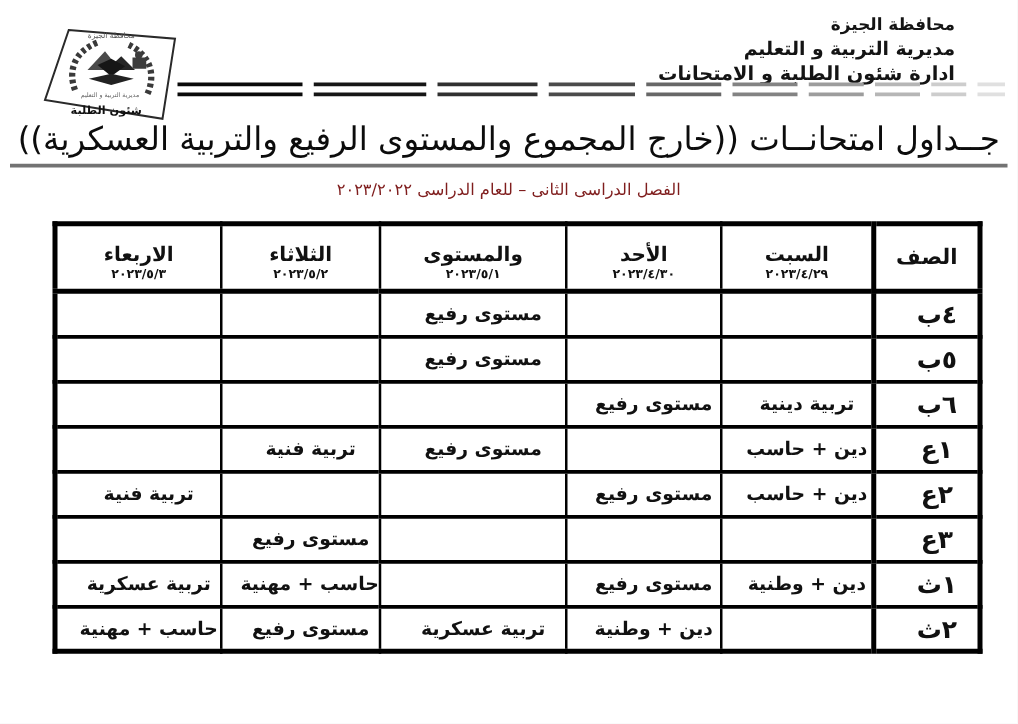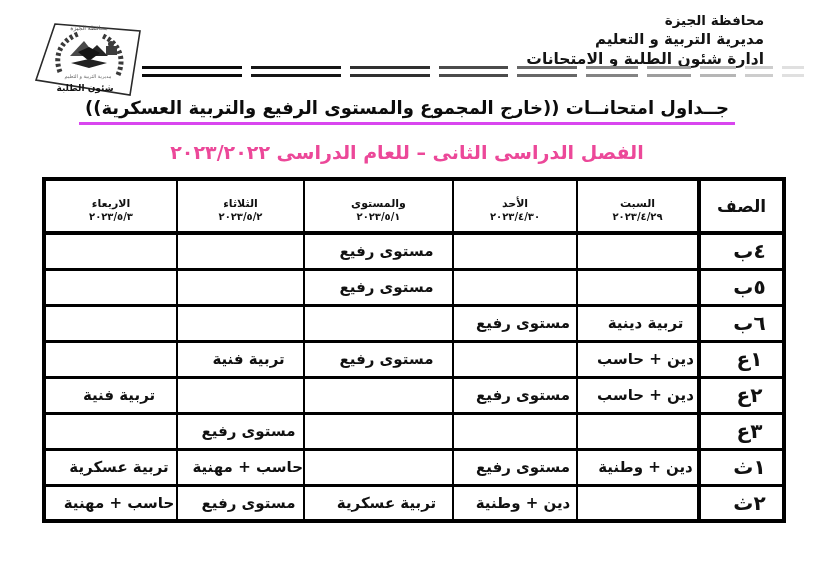--- a/index.html
+++ b/index.html
@@ -30,45 +30,45 @@
   .seg:nth-child(5)  { width:60px;  color:#676767; }
   .seg:nth-child(6)  { width:52px;  color:#838383; }
   .seg:nth-child(7)  { width:44px;  color:#9d9d9d; }
   .seg:nth-child(8)  { width:36px;  color:#b6b6b6; }
   .seg:nth-child(9)  { width:28px;  color:#cdcdcd; }
   .seg:nth-child(10) { width:22px;  color:#e0e0e0; }
 
   
   .title-wrap { position:absolute; top:97px; left:0; width:100%; text-align:center; }
   .title {
-    display:inline-block; direction:rtl; font-weight:bold; font-size:18px;
-    white-space:nowrap; border-bottom:3px solid #d946ef; padding:0 6px 4px 6px; color:#0c0c0c;
+    display:inline-block; direction:rtl; font-weight:normal; font-size:26px;
+    white-space:nowrap; border-bottom:3px solid #737373; padding:0 6px 4px 6px; color:#0c0c0c;
   }
   .subtitle-wrap { position:absolute; top:141px; left:0; width:100%; text-align:center; }
-  .subtitle { display:inline-block; direction:rtl; font-weight:bold; font-size:19px; color:#ec4899; white-space:nowrap; }
+  .subtitle { display:inline-block; direction:rtl; font-weight:normal; font-size:13px; color:#7f1d1d; white-space:nowrap; }
 
   
   .table-wrap { position:absolute; top:177px; left:42px; }
   table.schedule {
     direction:rtl; border-collapse:collapse; table-layout:fixed;
     width:727px; border:4px solid #000; background:#fff;
   }
   .schedule th, .schedule td {
     border:2px solid #000; text-align:center; vertical-align:middle;
     font-weight:bold; padding:0; overflow:hidden; white-space:nowrap;
   }
   .schedule thead th { height:54px; border-bottom-width:4px; }
   .schedule tbody td { height:36px; font-size:15px; border-top-width:3px; border-bottom-width:3px;padding-left:16px; }
   .col-class  { width:85px;  border-left:4px solid #000 !important; }
   .col-sat    { width:122px; }
   .col-sun    { width:124px; }
   .col-mon    { width:149px; }
   .col-tue    { width:127px; }
   .col-wed    { width:133px; }
-  .day-name { font-size:11px; line-height:1.2; margin-top:8px; }
+  .day-name { font-size:16px; line-height:1.2; margin-top:8px; }
   .day-date { font-size:10px; line-height:1.3; }
   .class-header { font-size:17px; }
   .schedule tbody td.col-class { font-size:20px; }
 </style>
 </head>
 <body>
 
 <div class="page">
 
   <svg class="logo" viewBox="0 0 122 88" xmlns="http://www.w3.org/2000/svg">

